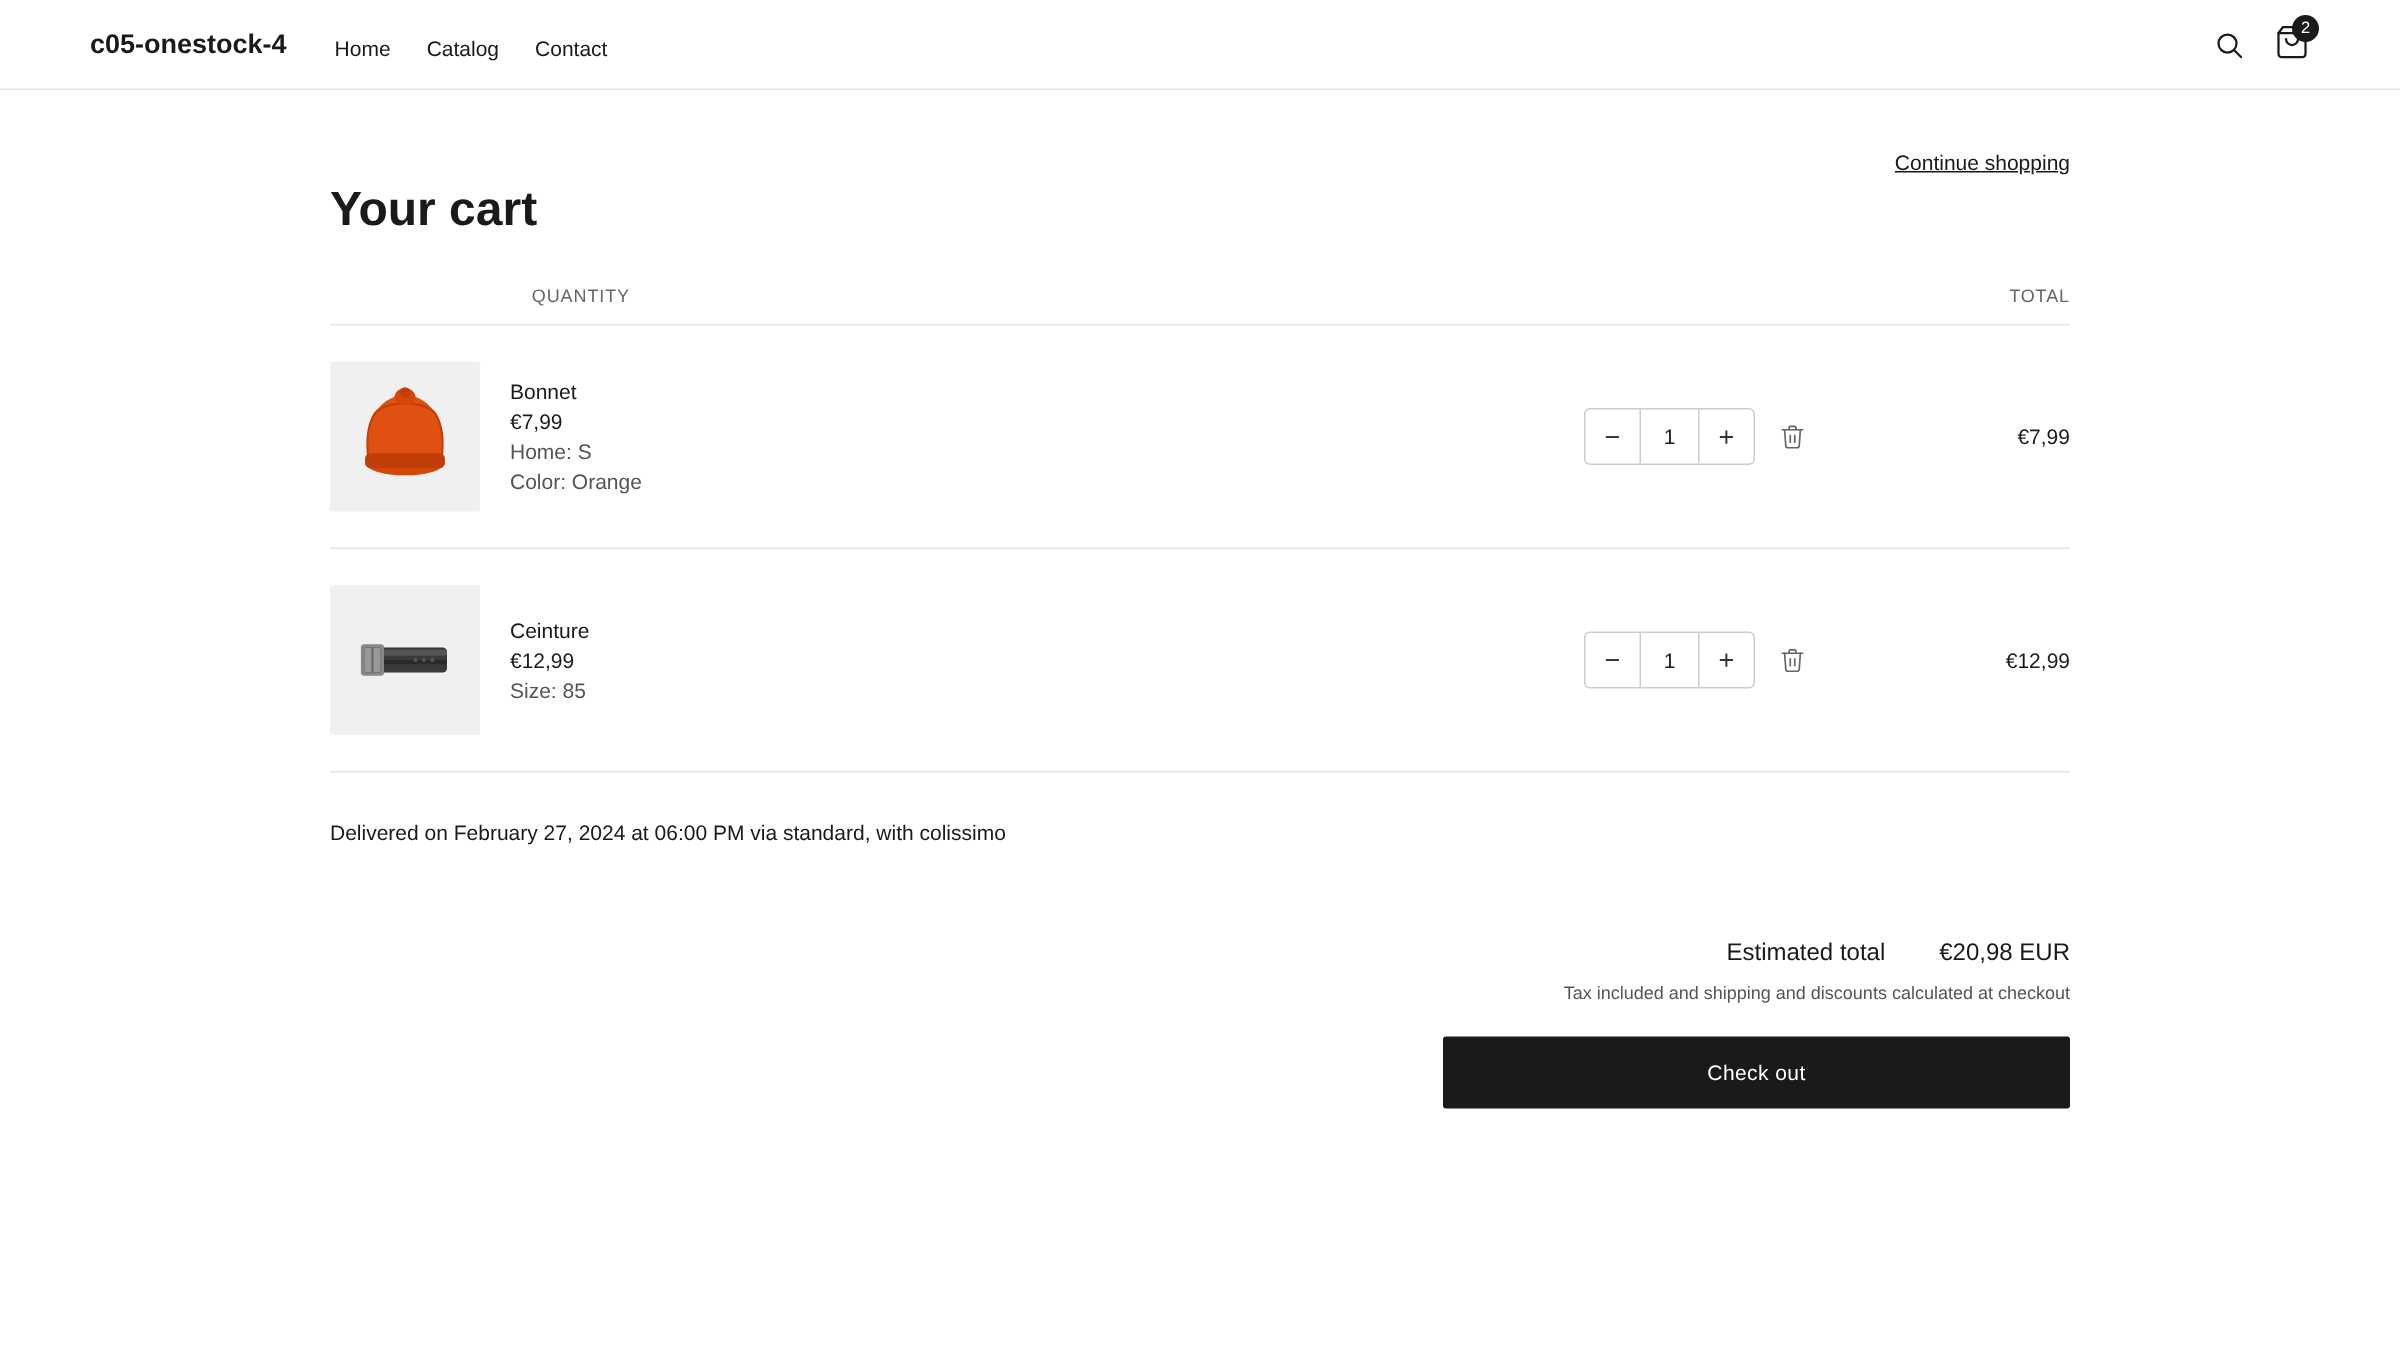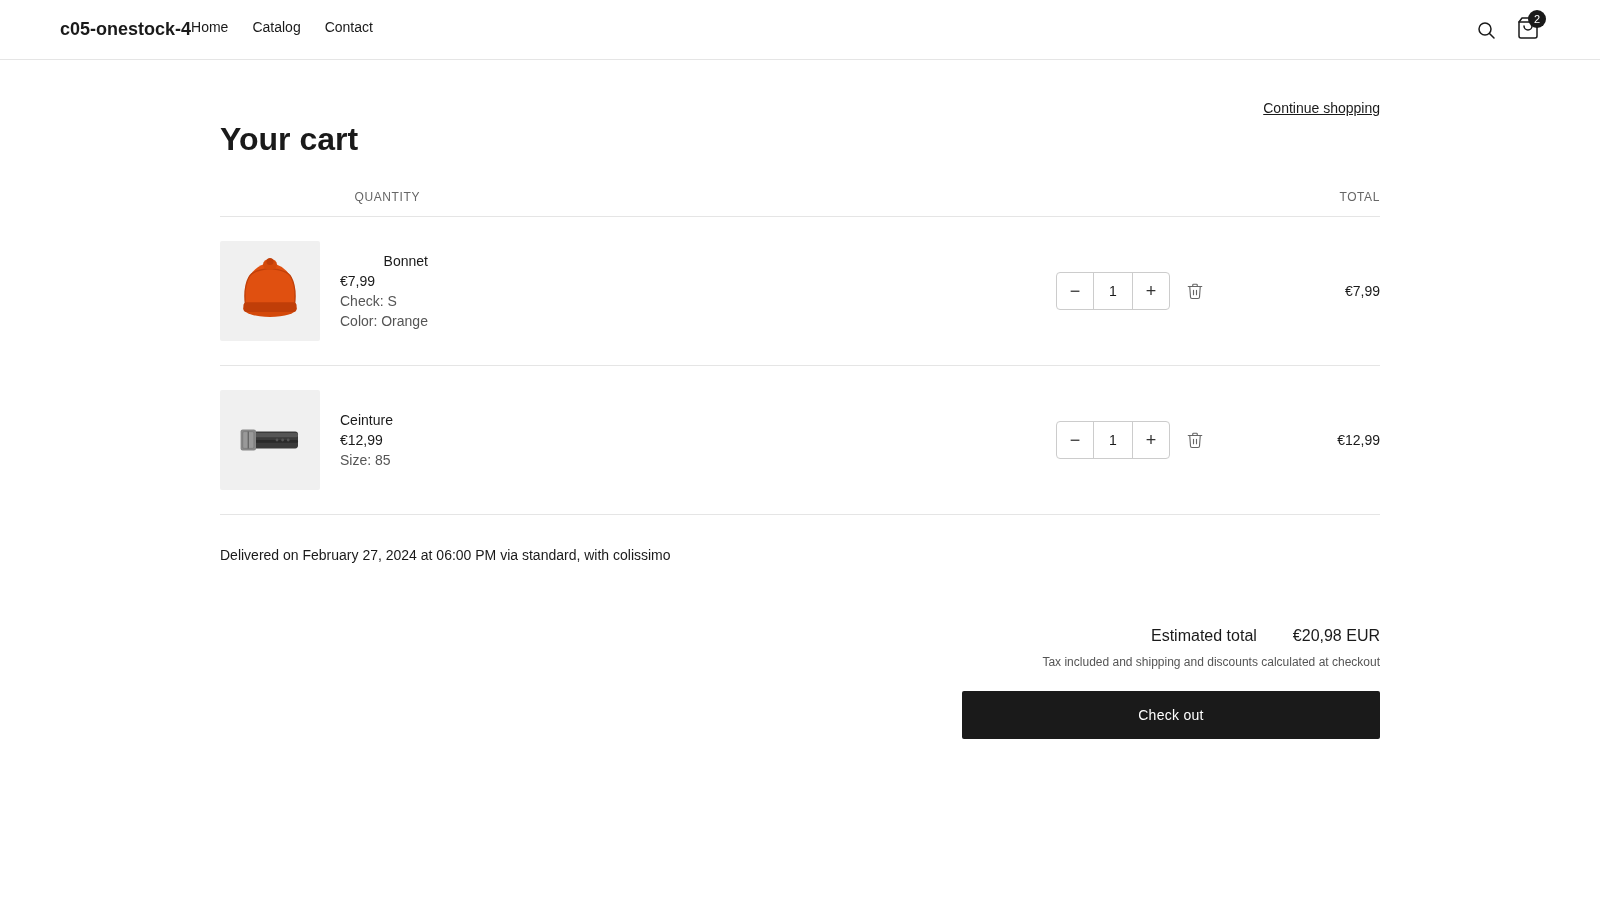--- a/index.html
+++ b/index.html
@@ -7,21 +7,21 @@
 
     
     .header {
       display: flex;
       align-items: center;
       justify-content: space-between;
       padding: 0 60px;
       height: 60px;
       border-bottom: 1px solid #e5e5e5;
     }
-    .header-left { display: flex; align-items: flex-start; }
+    .header-left { display: flex; align-items: flex-end; gap: 32px; }
     .logo { font-size: 18px; font-weight: 600; text-decoration: none; color: #1a1a1a; }
     .nav { display: flex; gap: 24px; }
     .nav a { text-decoration: none; color: #1a1a1a; font-size: 14px; }
     .header-right { display: flex; align-items: center; gap: 16px; }
     .icon-btn { background: none; border: none; cursor: pointer; padding: 4px; display: flex; align-items: center; justify-content: center; }
     .cart-btn { position: relative; background: none; border: none; cursor: pointer; }
     .cart-badge {
       position: absolute; top: -6px; right: -6px;
       background: #1a1a1a; color: #fff;
       border-radius: 50%; width: 18px; height: 18px;
@@ -63,21 +63,21 @@
     .item-product { display: flex; align-items: center; gap: 20px; flex: 1; }
     .item-image {
       width: 100px; height: 100px;
       background: #f0f0f0;
       display: flex; align-items: center; justify-content: center;
       overflow: hidden;
       border-radius: 2px;
     }
     .item-image svg { width: 70px; height: 70px; }
     .item-details { display: flex; flex-direction: column; gap: 4px; }
-    .item-name { font-size: 14px; font-weight: 500; text-align: right; }
+    .item-name { font-size: 14px; font-weight: 500; }
     .item-price { font-size: 14px; color: #1a1a1a; }
     .item-attr { font-size: 14px; color: #555; }
 
     .item-quantity { width: 200px; display: flex; align-items: center; justify-content: center; gap: 8px; }
     .qty-wrapper {
       display: flex; align-items: center;
       border: 1px solid #ccc;
       border-radius: 4px;
       overflow: hidden;
     }
@@ -173,21 +173,21 @@
           <path d="M15 70 Q12 45 20 30 Q30 12 50 10 Q70 12 80 30 Q88 45 85 70 Z" fill="#e05010"></path>
           <path d="M15 70 Q12 45 20 30 Q25 20 50 18 Q75 20 80 30 Q88 45 85 70" fill="none" stroke="#c0400a" stroke-width="2"></path>
           <ellipse cx="50" cy="12" rx="10" ry="8" fill="#d4490a"></ellipse>
           <circle cx="50" cy="8" r="5" fill="#c03e08"></circle>
           <rect x="12" y="66" width="76" height="14" rx="5" fill="#c03e08"></rect>
         </svg>
       </div>
       <div class="item-details">
         <span class="item-name">Bonnet</span>
         <span class="item-price">€7,99</span>
-        <span class="item-attr">Check: S</span>
+        <span class="item-attr">Home: S</span>
         <span class="item-attr">Color: Orange</span>
       </div>
     </div>
     <div class="item-quantity">
       <div class="qty-wrapper">
         <button class="qty-btn">
           <span>−</span>
         </button>
         <span class="qty-value">1</span>
         <button class="qty-btn">

